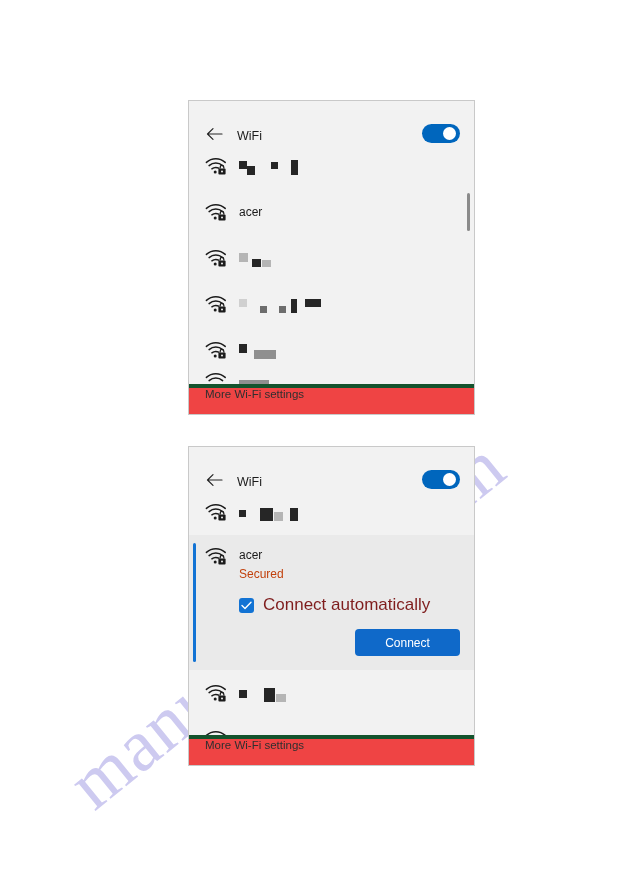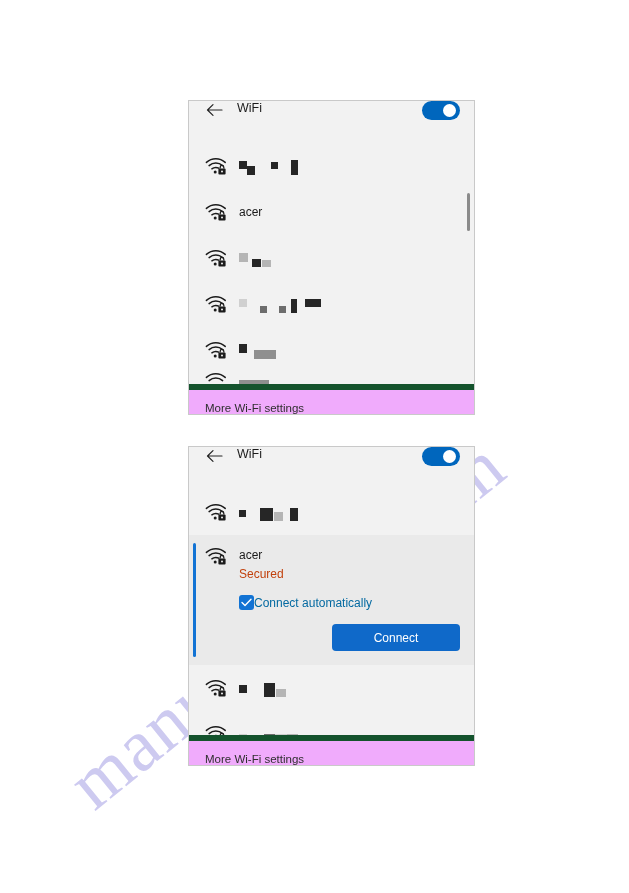--- a/index.html
+++ b/index.html
@@ -58,21 +58,21 @@
   #panel-two {
     left: 188px;
     top: 446px;
     width: 287px;
     height: 320px;
   }
 
   .flyout-header {
     height: 42px;
     display: flex;
-    align-items: flex-start;
+    align-items: flex-end;
     padding: 0 14px 0 16px;
     box-sizing: border-box;
     background: #f2f2f2;
   }
   .back-arrow {
     width: 18px; height: 18px;
     display: flex;
     align-items: center;
     justify-content: center;
     color: #242424;
@@ -196,49 +196,49 @@
   .chk {
     width: 15px; height: 15px;
     border-radius: 3px;
     background: #1273d4;
     display: flex;
     align-items: center;
     justify-content: center;
     flex: 0 0 auto;
   }
   .auto-label {
-    font-size: 12px;
-    color: #0369a1;
-    margin-left: 0;
+    font-size: 17px;
+    color: #7f1d1d;
+    margin-left: 9px;
   }
   .btn-row {
     display: flex;
     justify-content: flex-end;
     margin-top: 14px;
   }
   .connect-btn {
     background: #0f69c9;
     color: #ffffff;
     font-size: 12px;
     font-family: "Liberation Sans", sans-serif;
     border: none;
     border-radius: 4px;
-    width: 128px;
+    width: 105px;
     height: 27px;
     cursor: pointer;
   }
 
   .flyout-footer {
     position: absolute;
     left: 0; right: 0; bottom: 0;
     height: 30px;
-    border-top: 6px solid #14532d;
-    background: #f0abfc;
-    display: flex;
-    align-items: flex-end;
+    border-top: 4px solid #14532d;
+    background: #ef4444;
+    display: flex;
+    align-items: flex-start;
     padding-left: 16px;
     box-sizing: border-box;
   }
   .footer-link {
     font-size: 11.5px;
     color: #2f2f2f;
   }
 
   .scrollbar {
     position: absolute;

